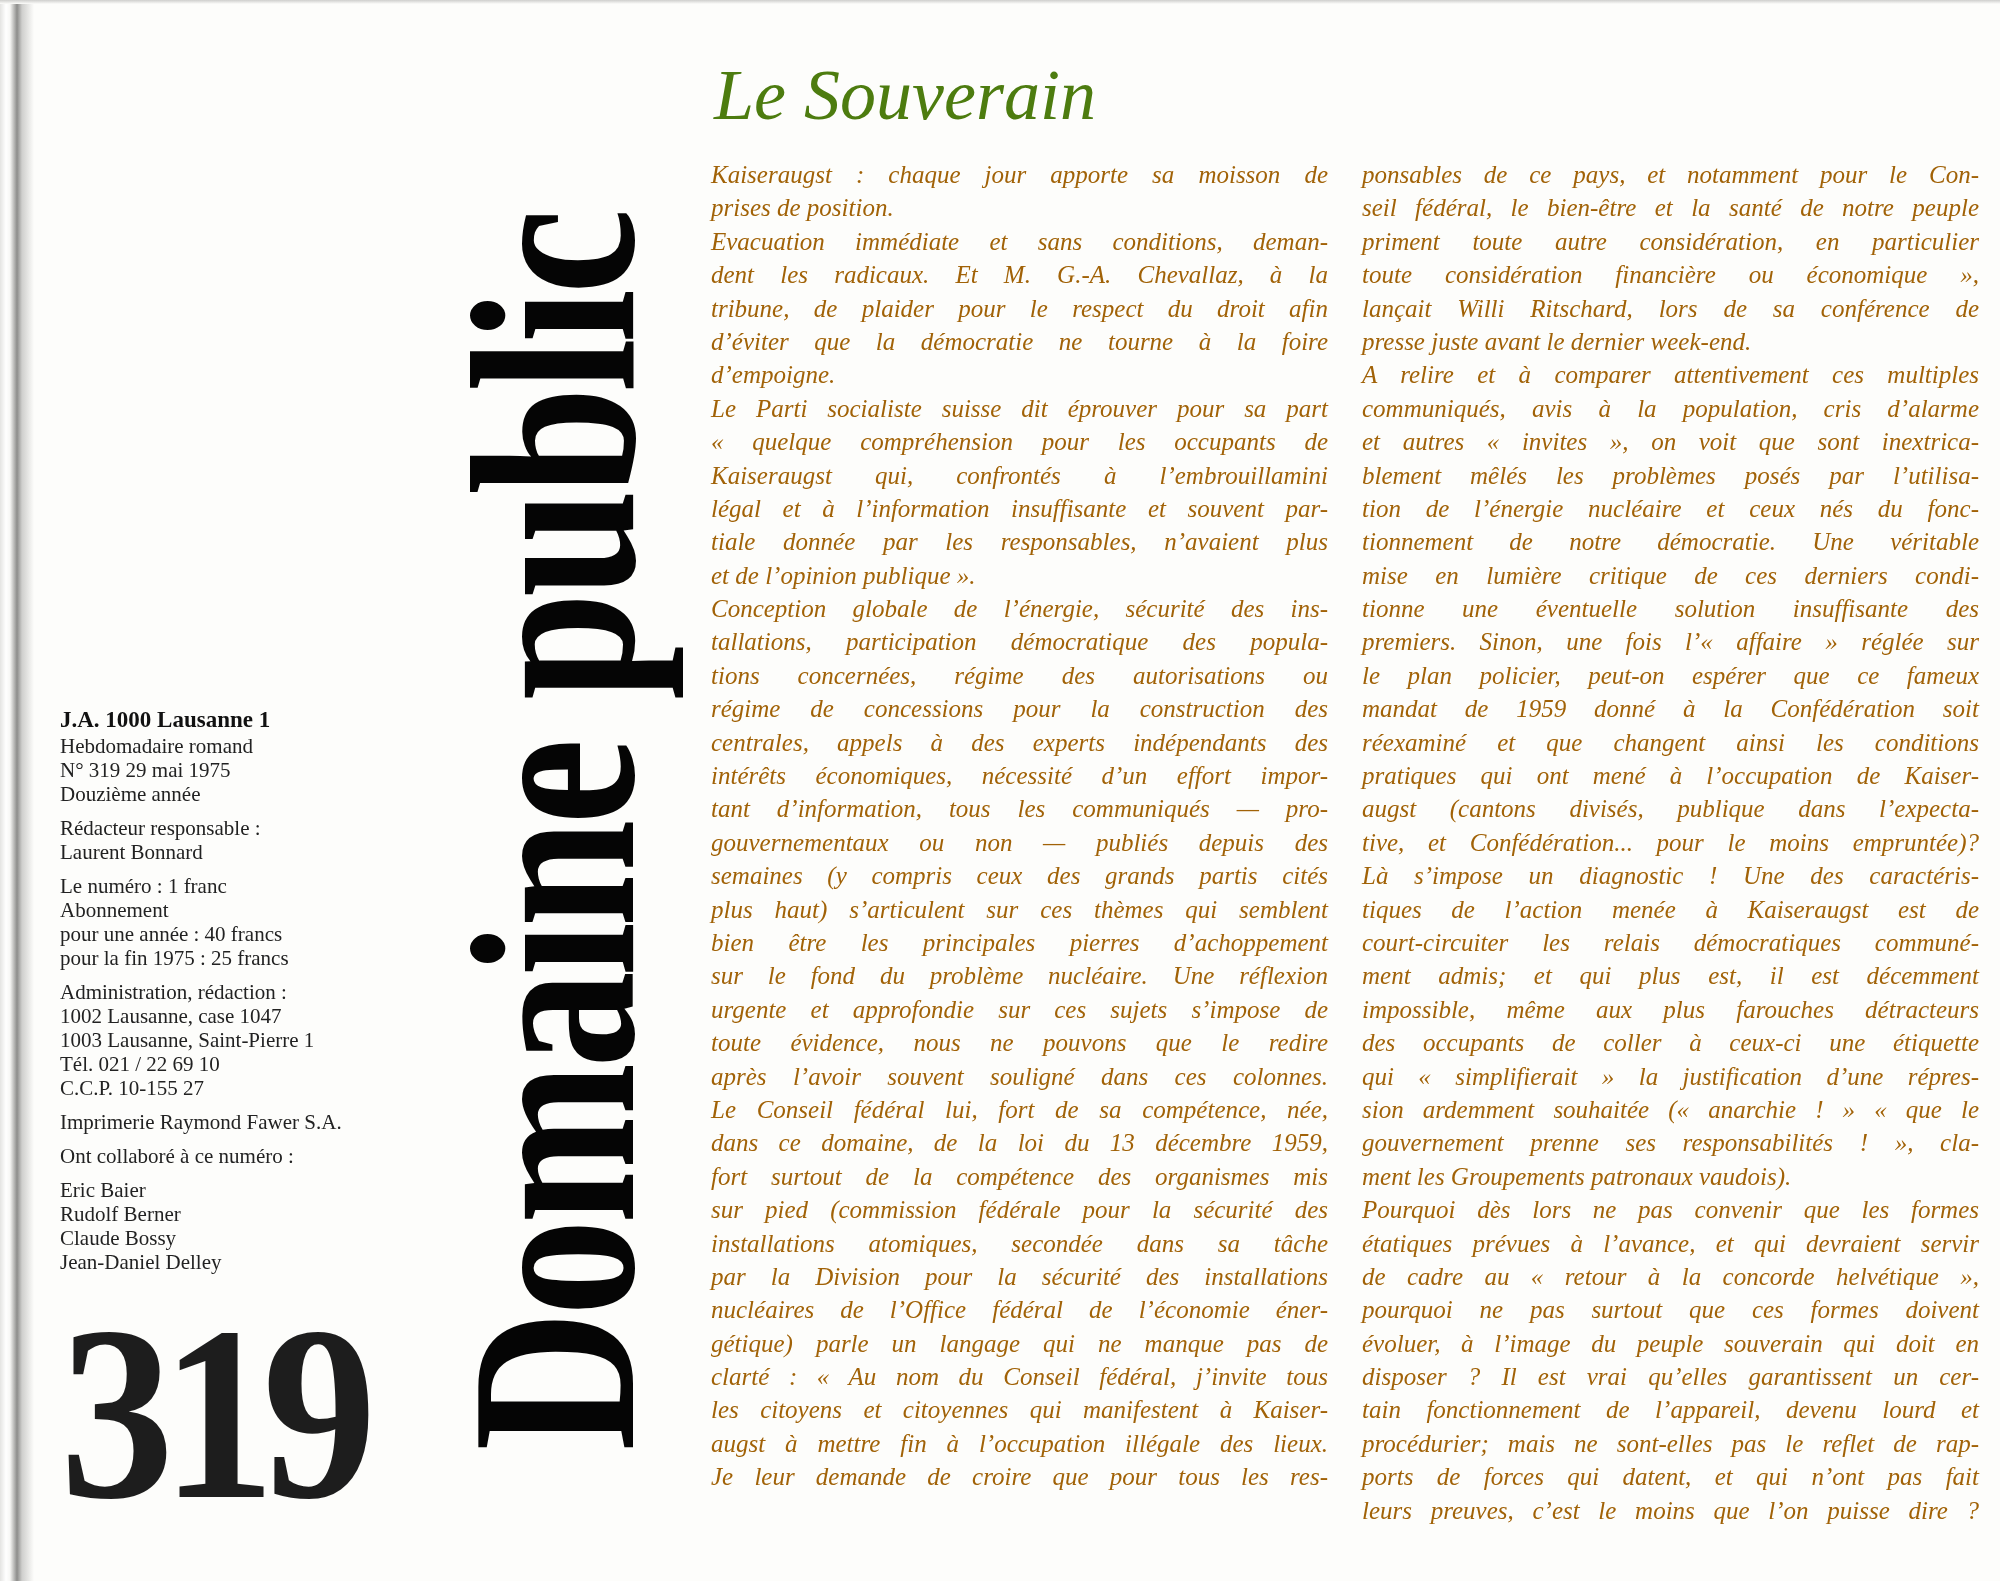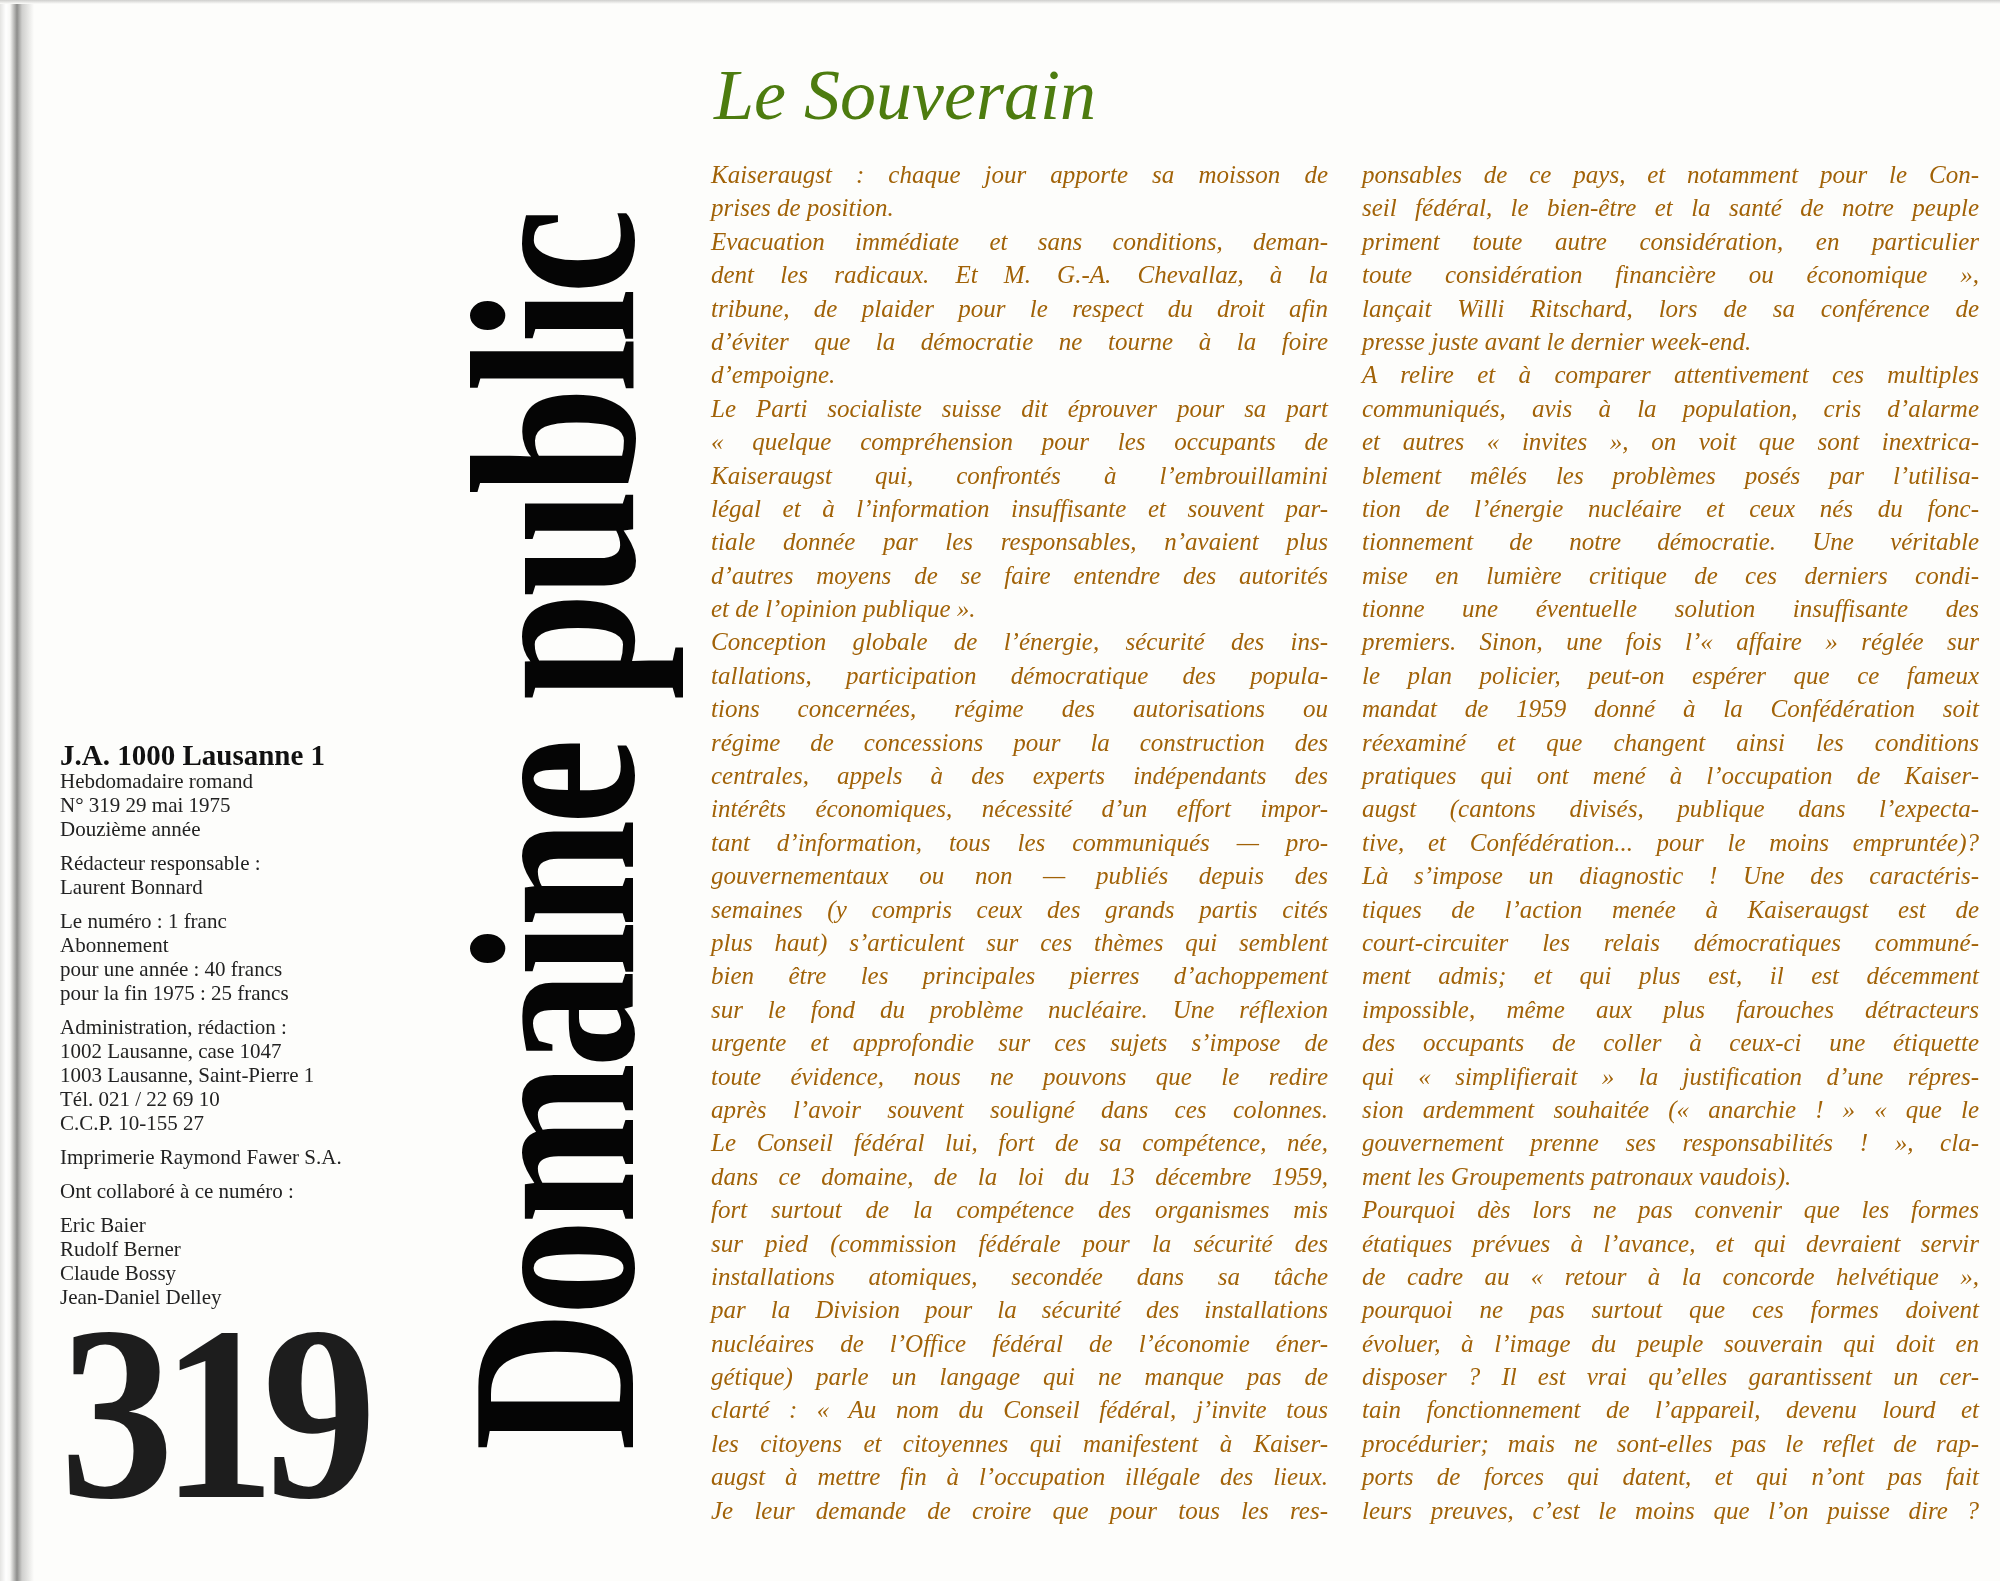--- a/index.html
+++ b/index.html
@@ -39,21 +39,21 @@
   .masthead-text .sx { display: inline-block; transform: scaleX(0.82); transform-origin: center; }
 
   
   .sidebar {
     position: absolute; left: 60px; top: 706px; width: 380px;
     font-family: "Liberation Serif", "DejaVu Serif", serif;
     font-size: 21px; line-height: 24px; color: #222;
   }
   .sidebar .group { margin-bottom: 10px; }
   .sidebar .line { display: block; white-space: nowrap; }
-  .sidebar .bold { font-weight: bold; font-size: 29px; line-height: 28px; color: #111; margin-top: 35px; }
+  .sidebar .bold { font-weight: bold; font-size: 23px; line-height: 28px; color: #111; }
 
   .issue-number {
     position: absolute; left: 60px; top: 1290px;
     font-family: "Liberation Serif", "DejaVu Serif", serif;
     font-weight: bold; font-size: 248px; line-height: 1;
     letter-spacing: -14px; color: #1d1d1d;
     transform: scaleX(0.92); transform-origin: left top;
   }
 
   
@@ -139,21 +139,20 @@
     <span class="ln">Evacuation immédiate et sans conditions, deman-</span>
     <span class="ln">dent les radicaux. Et M. G.-A. Chevallaz, à la</span>
     <span class="ln">tribune, de plaider pour le respect du droit afin</span>
     <span class="ln">d’éviter que la démocratie ne tourne à la foire</span>
     <span class="ln last">d’empoigne.</span>
     <span class="ln">Le Parti socialiste suisse dit éprouver pour sa part</span>
     <span class="ln">« quelque compréhension pour les occupants de</span>
     <span class="ln">Kaiseraugst qui, confrontés à l’embrouillamini</span>
     <span class="ln">légal et à l’information insuffisante et souvent par-</span>
     <span class="ln">tiale donnée par les responsables, n’avaient plus</span>
-    <span class="ln">d’autres moyens de se faire entendre des autorités</span>
     <span class="ln last">et de l’opinion publique ».</span>
     <span class="ln">Conception globale de l’énergie, sécurité des ins-</span>
     <span class="ln">tallations, participation démocratique des popula-</span>
     <span class="ln">tions concernées, régime des autorisations ou</span>
     <span class="ln">régime de concessions pour la construction des</span>
     <span class="ln">centrales, appels à des experts indépendants des</span>
     <span class="ln">intérêts économiques, nécessité d’un effort impor-</span>
     <span class="ln">tant d’information, tous les communiqués — pro-</span>
     <span class="ln">gouvernementaux ou non — publiés depuis des</span>
     <span class="ln">semaines (y compris ceux des grands partis cités</span>

